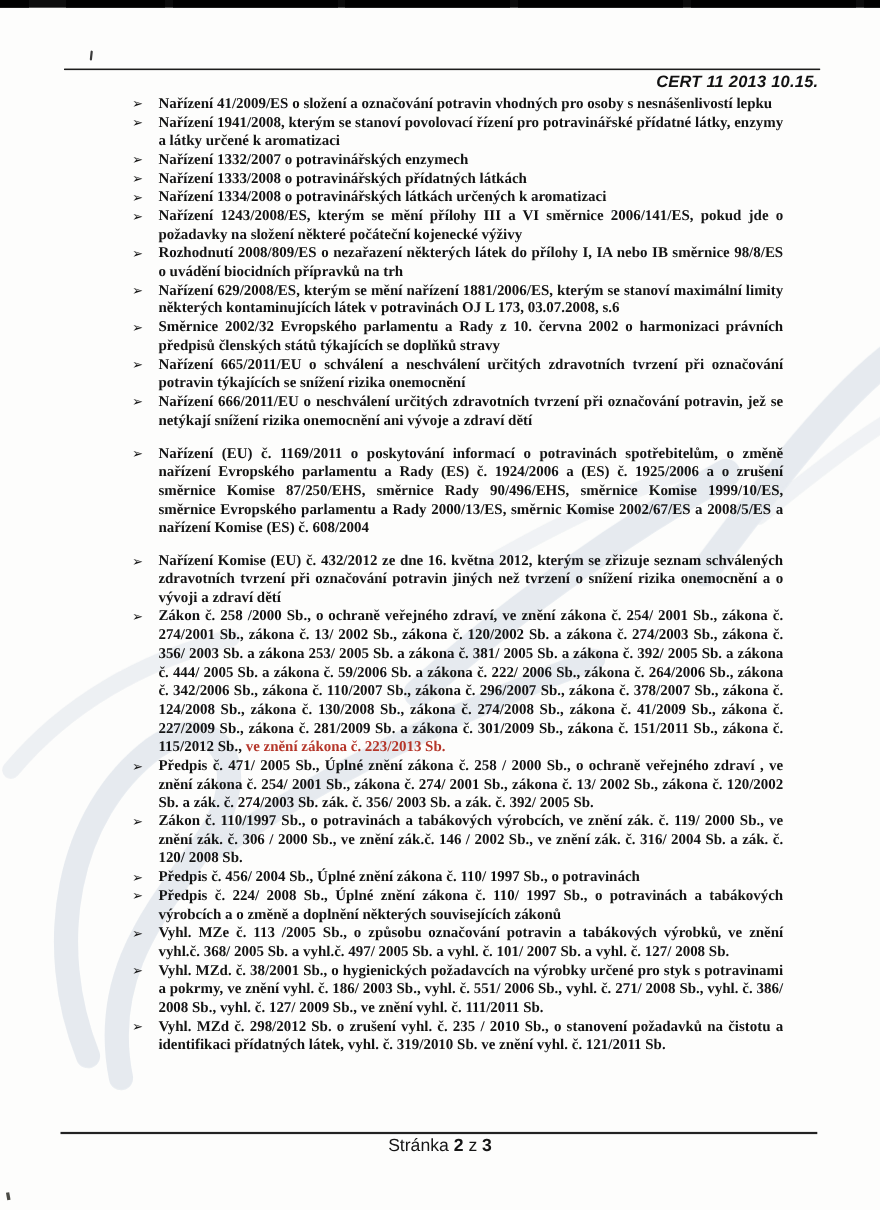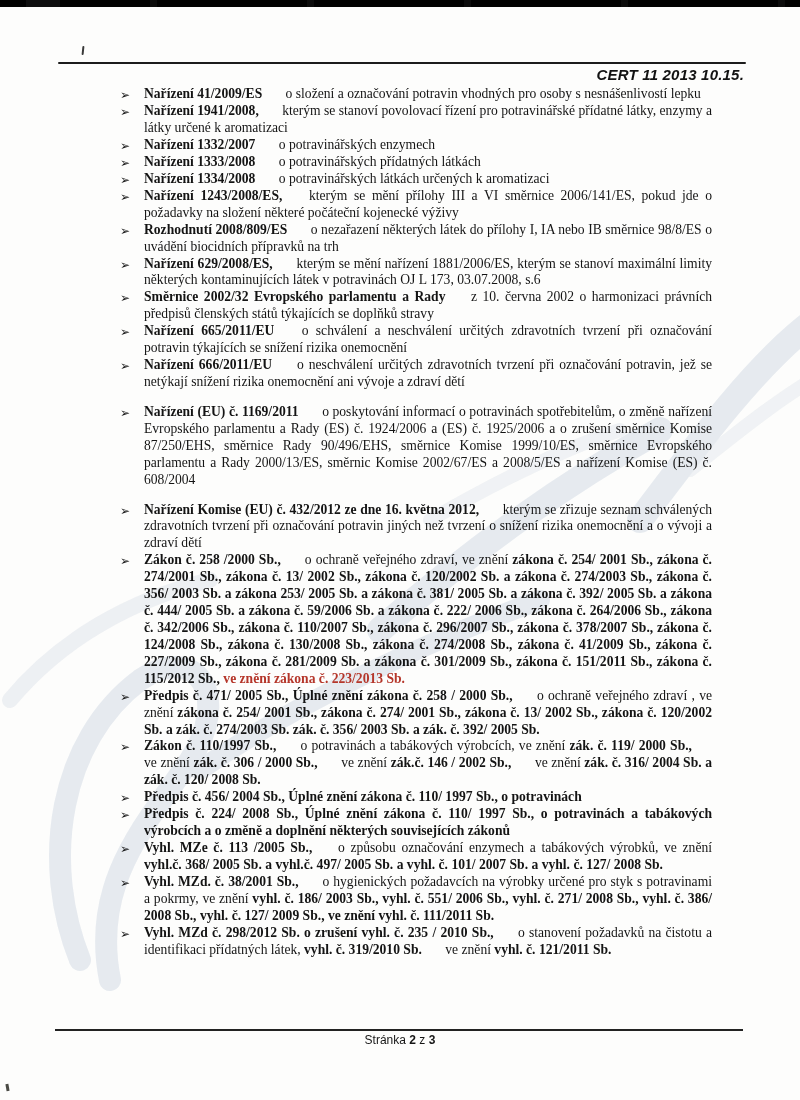--- a/index.html
+++ b/index.html
@@ -52,31 +52,31 @@
   .item{
     display:flex;align-items:flex-start;
     font-size:13.6px;line-height:1.245;
   }
   .bullet{
     flex:0 0 24px;font-size:12px;line-height:17px;color:#161616;
     transform:translateY(.5px);
   }
   .itext{flex:1;text-align:justify;}
   .seg-b{font-weight:700;}
-  .seg-n{font-weight:400;margin-left:20px;}
+  .seg-n{font-weight:700;}
   .seg-rb{font-weight:700;}
 
   .footer-rule{
     position:absolute;top:1029px;left:55px;width:688px;height:0;
     border-top:2.4px solid #222;
   }
   .footer{
     position:absolute;top:1033px;left:0;width:800px;text-align:center;
     font-family:"Liberation Sans","DejaVu Sans",sans-serif;
-    font-size:12px;color:#161616;
+    font-size:16px;color:#161616;
   }
   .footer .pg{font-weight:700;}
 </style>
 </head>
 <body>
 
 <div class="page">
 
   <svg class="watermark" width="800" height="1100" viewBox="0 0 800 1100">
     <g fill="none" stroke="#e2e7ed" stroke-linecap="round" opacity="0.85">
@@ -171,21 +171,21 @@
           <div class="item">
             <span class="bullet">➢</span>
             <span class="itext"><span class="seg-b">Předpis č. 456/ 2004 Sb., Úplné znění zákona č. 110/ 1997 Sb., o potravinách</span></span>
           </div>
           <div class="item">
             <span class="bullet">➢</span>
             <span class="itext"><span class="seg-b">Předpis č. 224/ 2008 Sb., Úplné znění zákona č. 110/ 1997 Sb., o potravinách a tabákových výrobcích a o změně a doplnění některých souvisejících zákonů</span></span>
           </div>
           <div class="item">
             <span class="bullet">➢</span>
-            <span class="itext"><span class="seg-b">Vyhl. MZe č. 113 /2005 Sb.,</span><span class="seg-n"> o způsobu označování enzymech a tabákových výrobků, ve znění </span><span class="seg-b">vyhl.č. 368/ 2005 Sb. a vyhl.č. 497/ 2005 Sb. a vyhl. č. 101/ 2007 Sb. a vyhl. č. 127/ 2008 Sb.</span></span>
+            <span class="itext"><span class="seg-b">Vyhl. MZe č. 113 /2005 Sb.,</span><span class="seg-n"> o způsobu označování potravin a tabákových výrobků, ve znění </span><span class="seg-b">vyhl.č. 368/ 2005 Sb. a vyhl.č. 497/ 2005 Sb. a vyhl. č. 101/ 2007 Sb. a vyhl. č. 127/ 2008 Sb.</span></span>
           </div>
           <div class="item">
             <span class="bullet">➢</span>
             <span class="itext"><span class="seg-b">Vyhl. MZd. č. 38/2001 Sb.,</span><span class="seg-n"> o hygienických požadavcích na výrobky určené pro styk s potravinami a pokrmy, ve znění </span><span class="seg-b">vyhl. č. 186/ 2003 Sb., vyhl. č. 551/ 2006 Sb., vyhl. č. 271/ 2008 Sb., vyhl. č. 386/ 2008 Sb., vyhl. č. 127/ 2009 Sb., ve znění vyhl. č. 111/2011 Sb.</span></span>
           </div>
           <div class="item">
             <span class="bullet">➢</span>
             <span class="itext"><span class="seg-b">Vyhl. MZd č. 298/2012 Sb. o zrušení vyhl. č. 235 / 2010 Sb.,</span><span class="seg-n"> o stanovení požadavků na čistotu a identifikaci přídatných látek, </span><span class="seg-b">vyhl. č. 319/2010 Sb.</span><span class="seg-n"> ve znění </span><span class="seg-b">vyhl. č. 121/2011 Sb.</span></span>
           </div>
         </div>

